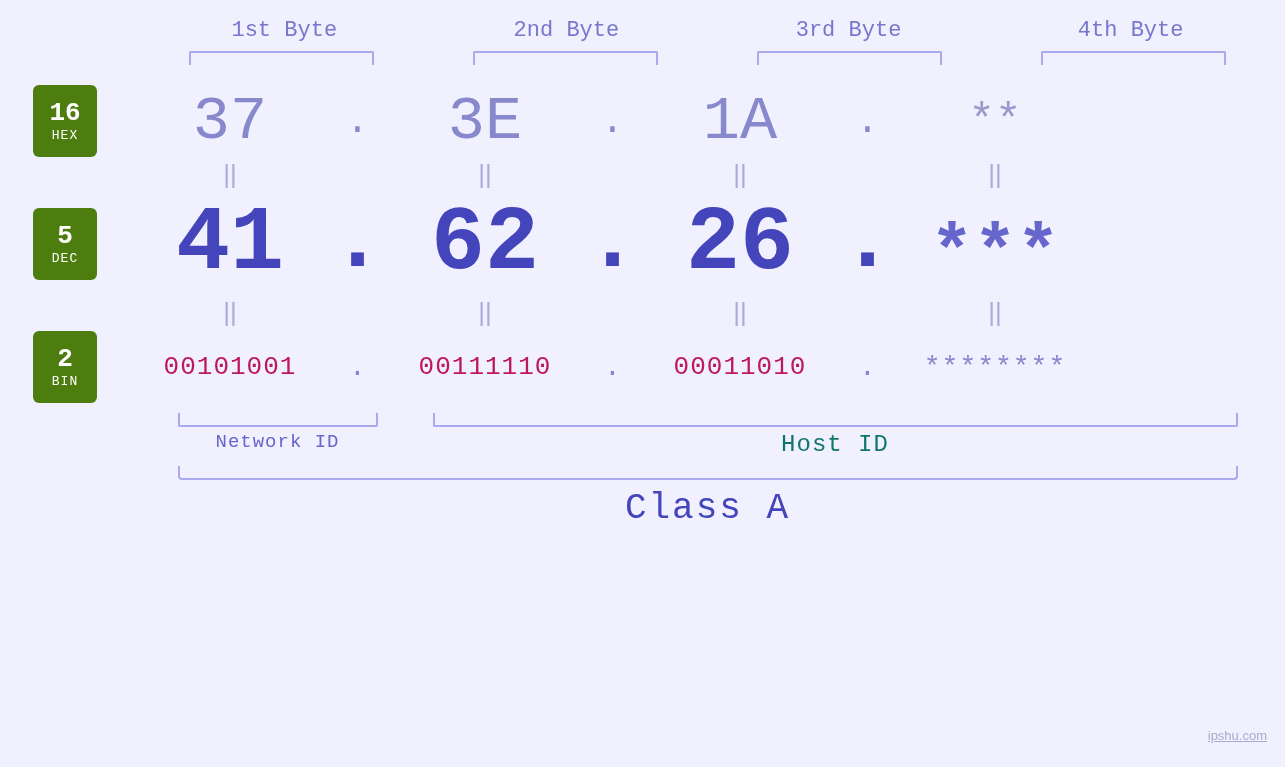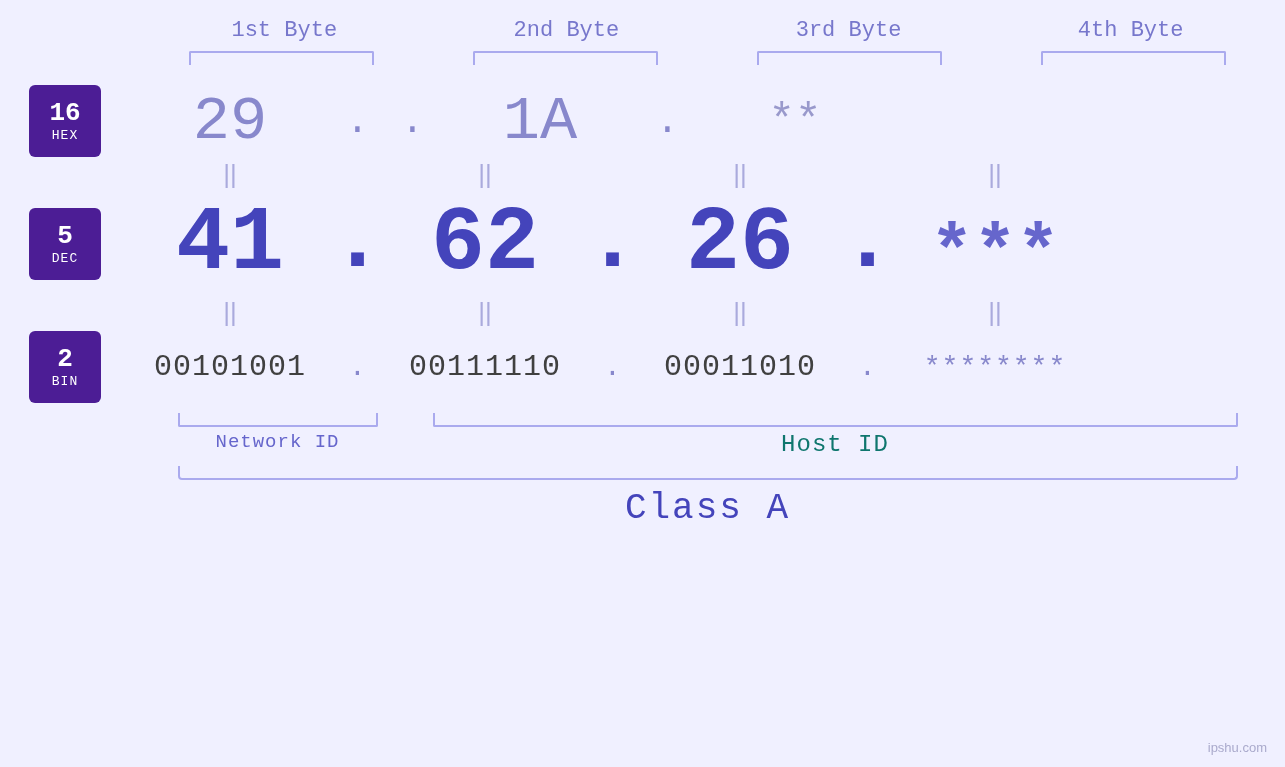--- a/index.html
+++ b/index.html
@@ -50,24 +50,24 @@
 
     .bracket {
       width: 185px;
       height: 14px;
       border: 2px solid #aaaaee;
       border-bottom: none;
       border-radius: 2px 2px 0 0;
     }
 
     .base-badge {
-      background: #4c1d95;
+      background: #4d7c0f;
       color: white;
       border-radius: 6px;
-      width: 72px;
+      width: 64px;
       height: 72px;
       display: flex;
       flex-direction: column;
       align-items: center;
       justify-content: center;
       font-size: 13px;
       margin-bottom: 0;
     }
 
     .base-badge .base-num {
@@ -116,22 +116,22 @@
     }
 
     .dec-masked {
       color: #6666cc;
       font-size: 72px;
       font-weight: bold;
     }
 
     
     .bin-val {
-      color: #404040;
-      font-size: 30px;
+      color: #be185d;
+      font-size: 26px;
       letter-spacing: 1px;
     }
 
     .bin-masked {
       color: #8888cc;
       font-size: 28px;
       letter-spacing: 1px;
     }
 
     
@@ -174,25 +174,26 @@
     .bottom-section {
       display: flex;
       flex-direction: column;
       align-items: center;
       width: 1285px;
       margin-top: 6px;
     }
 
     .watermark {
       position: absolute;
-      bottom: 12px;
+      bottom: 24px;
       right: 18px;
       color: #aaaacc;
       font-size: 13px;
       font-family: Arial, sans-serif;
+      text-decoration: underline;
     }
 
     
     .dec-dot {
       color: #4444bb;
       font-size: 90px;
       font-weight: bold;
       width: 55px;
       text-align: center;
       line-height: 1;
@@ -247,23 +248,26 @@
 
   <div class="row-group">
     <div class="badge-col">
       <div class="base-badge">
         <span class="base-num">16</span>
         <span class="base-label">HEX</span>
       </div>
     </div>
     <div class="num-row">
       <div class="cell">
-          <span class="hex-val">29</span>
+          <span class="hex-val">37</span>
         </div>
       <div class="hex-dot">.</div>
+      <div class="cell">
+          <span class="hex-val">3E</span>
+        </div>
       <div class="hex-dot">.</div>
       <div class="cell">
           <span class="hex-val">1A</span>
         </div>
       <div class="hex-dot">.</div>
       <div class="cell">
           <span class="hex-masked">**</span>
         </div>
     </div>
   </div>

